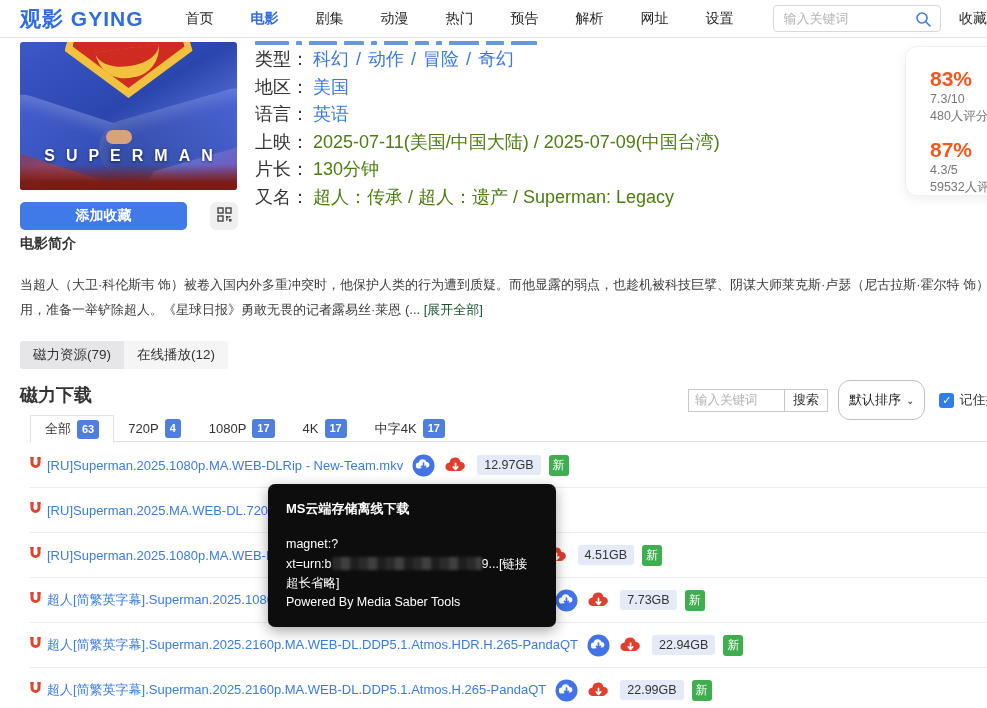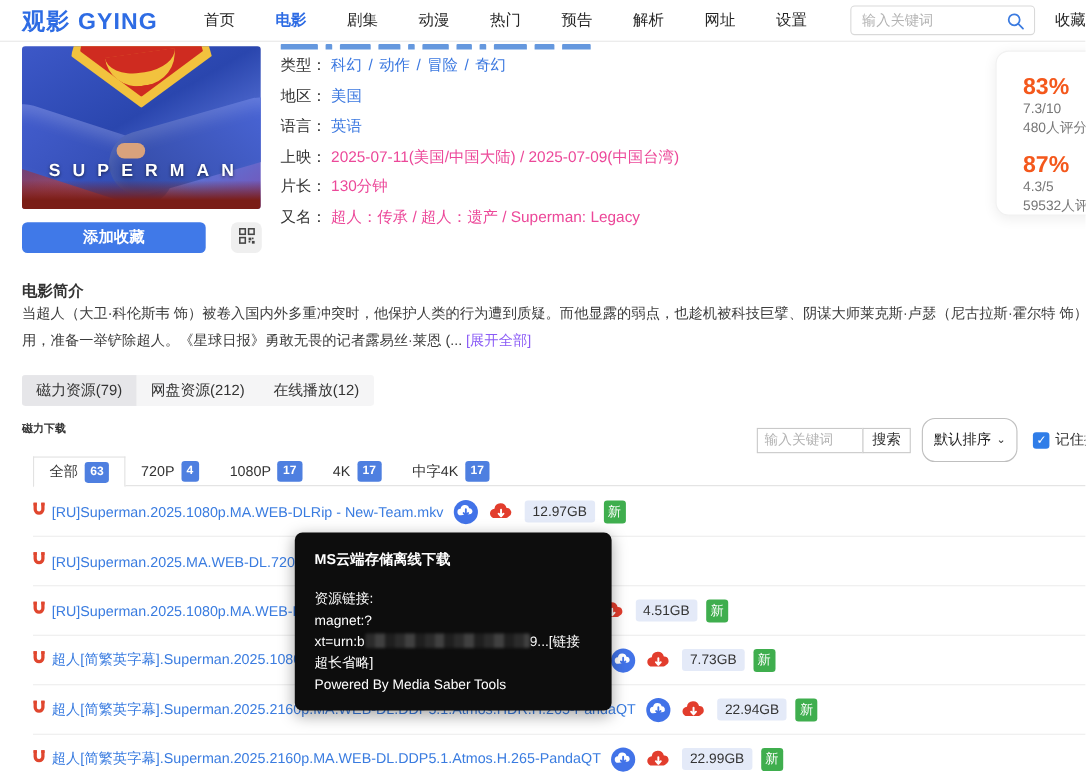--- a/index.html
+++ b/index.html
@@ -44,46 +44,46 @@
             background:linear-gradient(180deg,rgba(120,20,20,0),#7a1d16 70%); }
   .poster .title { position:absolute; left:0; right:0; top:105px; text-align:center; color:#fff; font-weight:bold;
             font-size:16px; letter-spacing:11px; text-indent:11px; text-shadow:0 1px 3px rgba(0,0,0,.6); }
   .fav-btn { position:absolute; left:20px; top:202px; width:167px; height:28px; background:#4079e8; color:#fff;
              border:none; border-radius:5px; font-size:14px; font-weight:bold; cursor:pointer; }
   .qr-btn { position:absolute; left:210px; top:202px; width:28px; height:28px; background:#efefef; border:none;
             border-radius:6px; cursor:pointer; display:flex; align-items:center; justify-content:center; }
 
   
   .info { position:absolute; left:255px; top:46px; width:630px; z-index:2; }
-  .info .row { height:27.5px; line-height:27.5px; font-size:14px; color:#333; white-space:nowrap; }
+  .info .row { height:27.5px; line-height:27.5px; font-size:18px; color:#333; white-space:nowrap; }
   .info .lbl { color:#333; margin-right:4px; }
   .info a.val { color:#3b78e0; text-decoration:none; cursor:pointer; }
   .info .sep { color:#3b78e0; margin:0 2px; }
-  .info .txt { color:#ec4899; }
+  .info .txt { color:#4d7c0f; }
 
   
   .rating-card { position:absolute; left:905px; top:46px; width:130px; height:150px; background:#fff;
                  border:1px solid #f1f1f1; border-radius:12px; box-shadow:0 3px 12px rgba(0,0,0,.07);
                  padding:20px 0 0 24px; z-index:2; }
   .rating-card .pct { font-size:21px; font-weight:bold; color:#f4581c; line-height:24px; }
   .rating-card .sub { font-size:12.5px; color:#777; line-height:17px; }
   .rating-block { margin-bottom:13px; }
 
   
-  .syn-head { position:absolute; left:20px; top:256px; font-size:14px; font-weight:bold; color:#333; }
+  .syn-head { position:absolute; left:20px; top:235px; font-size:14px; font-weight:bold; color:#333; }
   .syn-text { position:absolute; left:20px; top:272px; width:990px; font-size:13px; line-height:25px; color:#3c3c3c; }
-  .syn-text a { color:#8b5cf6; text-decoration:none; cursor:pointer; }
+  .syn-text a { color:#14532d; text-decoration:none; cursor:pointer; }
 
   
   .res-tabs { position:absolute; left:20px; top:341px; display:inline-flex; background:#f5f5f6; border-radius:3px; overflow:hidden; }
   .res-tab { font-size:13.5px; color:#333; padding:5px 13px; cursor:pointer; white-space:nowrap; }
   .res-tab.active { background:#e6e6e9; }
 
   
-  .mag-head { position:absolute; left:20px; top:383px; font-size:10px; font-weight:bold; color:#333; }
+  .mag-head { position:absolute; left:20px; top:383px; font-size:18px; font-weight:bold; color:#333; }
   .mag-controls { position:absolute; left:688px; top:380px; display:flex; align-items:center; white-space:nowrap; }
   .mag-controls input[type=text] { width:97px; height:23px; border:1px solid #c9c9c9; padding:0 6px; font-size:12.5px; outline:none; }
   .mag-controls input::placeholder { color:#b3b3b3; }
   .search-btn { height:23px; border:1px solid #c9c9c9; background:#fff; font-size:13px; color:#333; padding:0 8px; margin-left:-1px; cursor:pointer; }
   .sort-select { height:40px; border:1px solid #bfbfbf; border-radius:12px; background:#fff; font-size:13px; color:#222;
                  padding:0 10px; margin-left:10px; display:flex; align-items:center; cursor:pointer; }
   .sort-select .chev { font-size:10px; margin-left:5px; color:#333; }
   .chk { width:15px; height:15px; background:#2f7de8; border-radius:3px; margin-left:14px; display:inline-flex;
          align-items:center; justify-content:center; color:#fff; font-size:11px; cursor:pointer; }
   .chk-lbl { font-size:13px; color:#333; margin-left:5px; }
@@ -199,21 +199,20 @@
       </div>
     </div>
 
   <div class="syn-head">电影简介</div>
   <div class="syn-text">
     <span>当超人（大卫·科伦斯韦 饰）被卷入国内外多重冲突时，他保护人类的行为遭到质疑。而他显露的弱点，也趁机被科技巨擘、阴谋大师莱克斯·卢瑟（尼古拉斯·霍尔特 饰）利用，准备一举铲除超人。《星球日报》勇敢无畏的记者露易丝·莱恩 (... </span><a>[展开全部]</a>
   </div>
 
   <div class="res-tabs">
       <div class="res-tab active">磁力资源(79)</div>
-      <div class="res-tab">网盘资源(212)</div>
       <div class="res-tab">在线播放(12)</div>
     </div>
 
   <div class="mag-head">磁力下载</div>
   <div class="mag-controls">
     <input type="text" placeholder="输入关键词" style="">
     <button class="search-btn">搜索</button>
     <div class="sort-select">
       <span>默认排序</span>
       <span class="chev">⌄</span>
@@ -359,19 +358,18 @@
             <path d="M6 17a4.3 4.3 0 0 1-.5-8.6 5.6 5.6 0 0 1 11-.5 4 4 0 0 1 2 7.6 4.3 4.3 0 0 1-2.3 1.5z" fill="#e23d2d"></path>
             <path d="M11.5 9.5v5.4M9.3 13l2.2 2.4 2.2-2.4" stroke="#fff" stroke-width="1.8" fill="none" stroke-linecap="round" stroke-linejoin="round"></path>
           </svg></span>
         <span class="size-badge">22.99GB</span>
         <span class="new-badge">新</span>
       </div>
     </div>
 
   <div class="tooltip">
     <div class="tt-title">MS云端存储离线下载</div>
-    <div>资源链接:</div>
     <div>magnet:?</div>
     <div><span>xt=urn:b</span><span class="redact"></span><span>9...[链接超长省略]</span></div>
     <div class="tt-powered">Powered By Media Saber Tools</div>
   </div>
 
 </div>
 
 </body></html>

